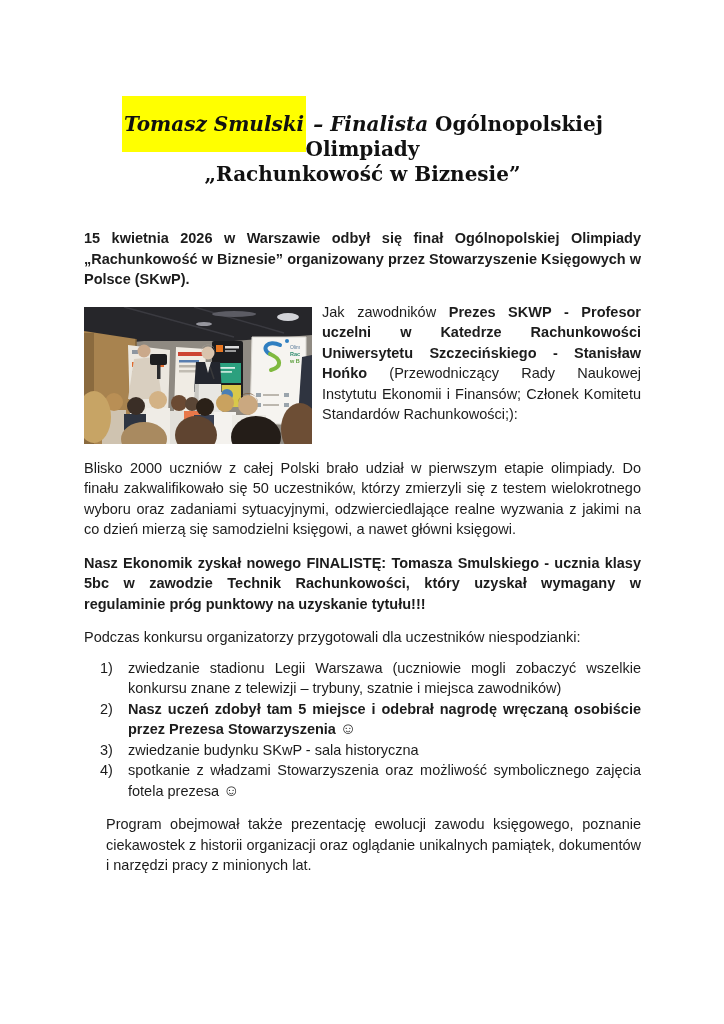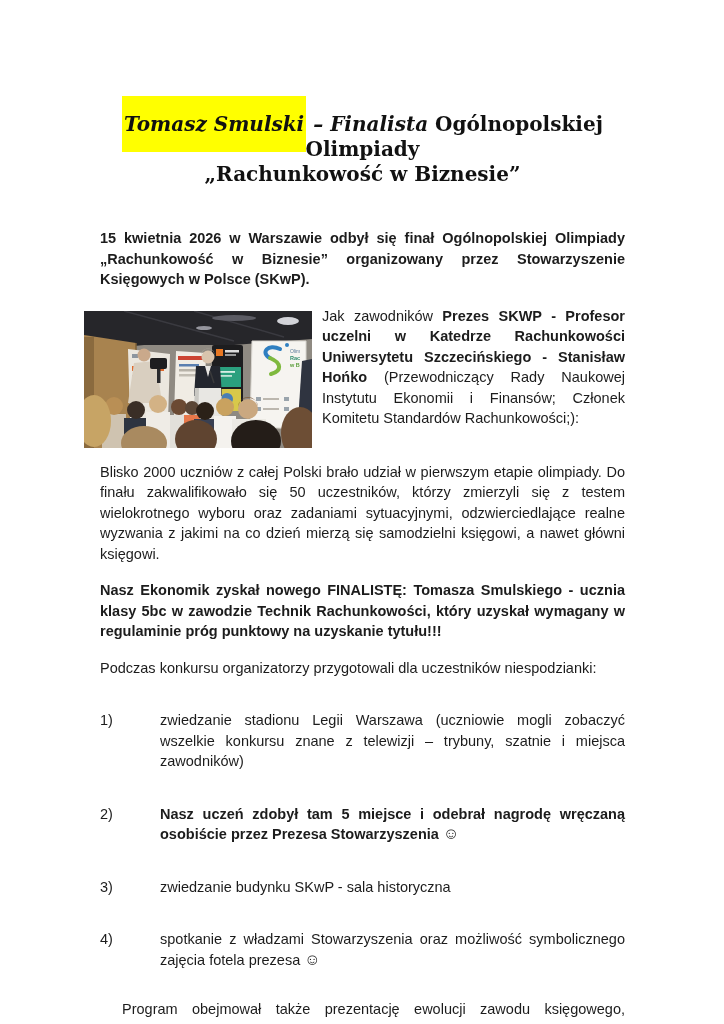--- a/index.html
+++ b/index.html
@@ -8,21 +8,21 @@
     font-family:"Liberation Sans",sans-serif;color:#1c1c1c;overflow:hidden;
   }
   .content{position:absolute;left:84px;top:0;width:557px;}
   .doc-title{
     margin:112px 0 0 0;text-align:center;
     font-family:"DejaVu Serif","Liberation Serif",serif;
     font-weight:bold;font-size:20px;line-height:25px;color:#111;
   }
   .doc-title .hl{background:#ffff00;font-style:italic;padding:16px 2px;}
   .doc-title .it{font-style:italic;}
-  p{margin:16px;font-size:14.5px;line-height:20.5px;}
+  p{margin:0;font-size:14.5px;line-height:20.5px;}
   .justify{text-align:justify;}
   .bold{font-weight:bold;}
   .intro{margin-top:41px;font-weight:bold;}
   .wrap-section{margin-top:12px;}
   .photo-figure{
     float:left;width:228px;height:137px;margin:5px 10px 2px 0;
     background:#8f8a82;
   }
   .quote{font-style:italic;}
   .blisko{margin-top:12px;}

